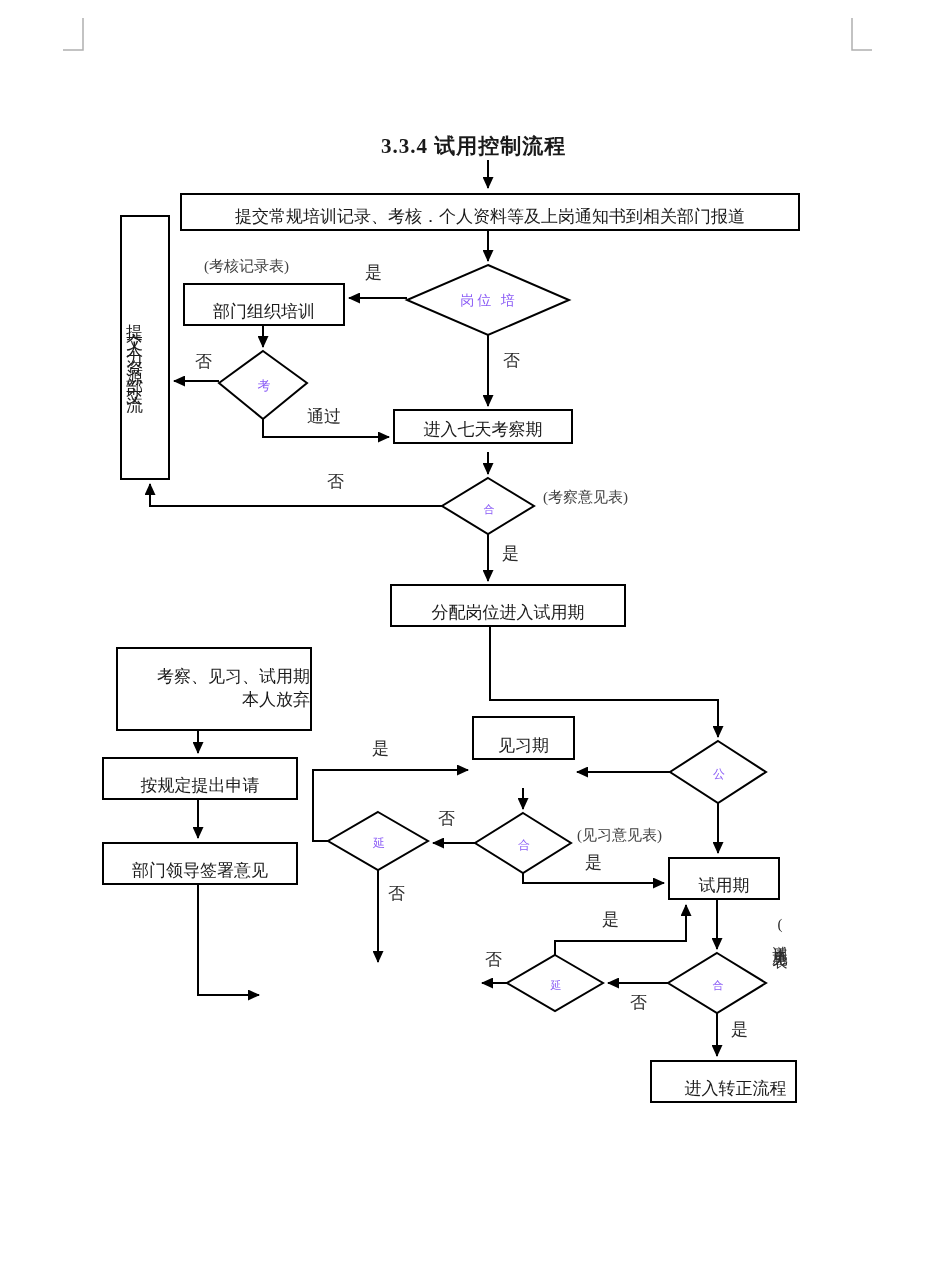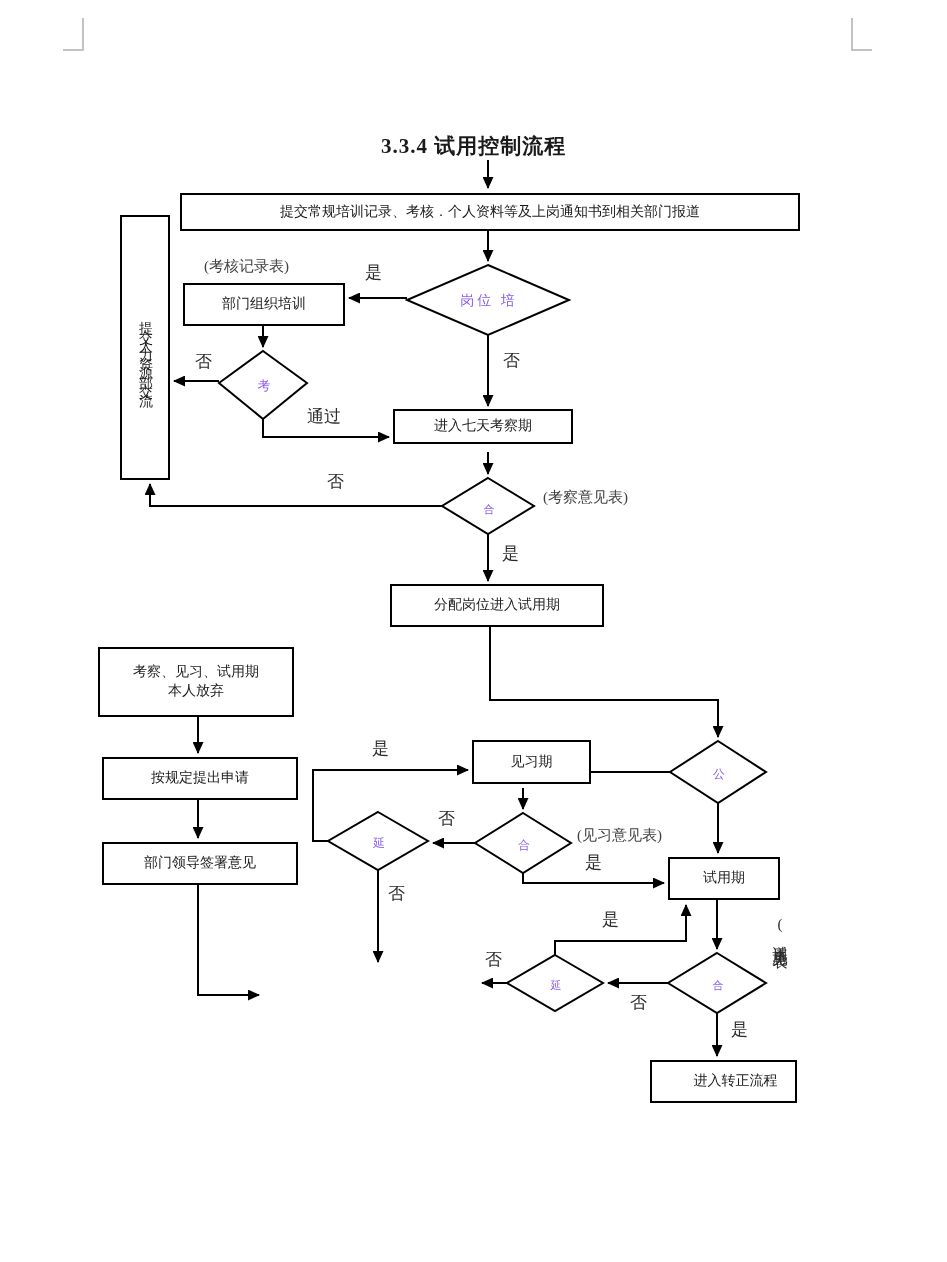--- a/index.html
+++ b/index.html
@@ -8,22 +8,22 @@
     font-family:"Liberation Serif","DejaVu Serif",serif;color:#1a1a1a;
     overflow:hidden;margin:0 auto;
   }
   #wires{position:absolute;left:0;top:0;width:947px;height:1262px;}
   .title{
     position:absolute;left:0;top:132px;width:947px;text-align:center;
     font-size:21px;font-weight:bold;letter-spacing:1px;
   }
   .box{
     position:absolute;border:2px solid #000;background:#fff;
-    display:flex;align-items:center;justify-content:center;
-    font-size:14px;line-height:1.35;text-align:center;box-sizing:border-box;
+    display:flex;align-items:flex-end;justify-content:center;
+    font-size:17px;line-height:1.35;text-align:center;box-sizing:border-box;
   }
   .vbox{
     writing-mode:vertical-rl;text-orientation:upright;
     letter-spacing:9px;padding-top:6px;
   }
   .lbl{
     position:absolute;font-size:17px;color:#2b2b2b;white-space:nowrap;
   }
   .form-lbl{font-size:15px;color:#404040;}
   .vlbl{
@@ -128,38 +128,38 @@
   </div>
 
   <div class="box" style="left:183px;top:283px;width:162px;height:43px;">
     <span>部门组织培训</span>
   </div>
 
   <div class="box" style="left:393px;top:409px;width:180px;height:35px;">
     <span>进入七天考察期</span>
   </div>
 
-  <div class="box" style="left:390px;top:584px;width:214px;height:43px;">
+  <div class="box" style="left:390px;top:584px;width:236px;height:43px;">
     <span>分配岗位进入试用期</span>
   </div>
 
-  <div class="box" style="left:98px;top:647px;width:196px;height:70px;flex-direction:column;">
+  <div class="box" style="left:116px;top:647px;width:196px;height:84px;flex-direction:column;">
     <span>考察、见习、试用期</span>
     <span>本人放弃</span>
   </div>
 
   <div class="box" style="left:102px;top:757px;width:196px;height:43px;">
     <span>按规定提出申请</span>
   </div>
 
   <div class="box" style="left:102px;top:842px;width:196px;height:43px;">
     <span>部门领导签署意见</span>
   </div>
 
-  <div class="box" style="left:472px;top:740px;width:119px;height:44px;">
+  <div class="box" style="left:472px;top:716px;width:103px;height:44px;">
     <span>见习期</span>
   </div>
 
   <div class="box" style="left:668px;top:857px;width:112px;height:43px;">
     <span>试用期</span>
   </div>
 
 
   <div class="box" style="left:650px;top:1060px;width:147px;height:43px;padding-left:24px;">
     <span>进入转正流程</span>

